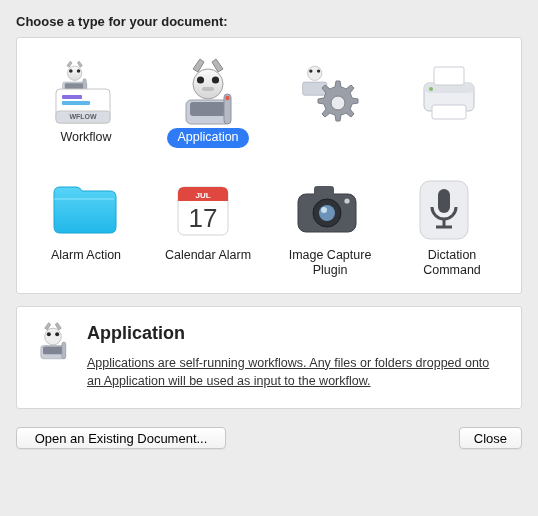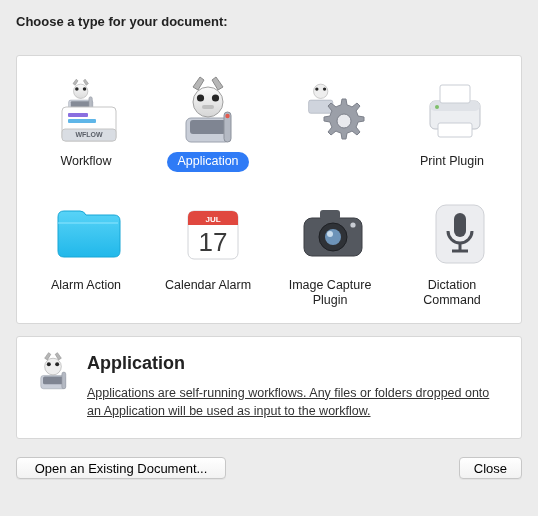--- a/index.html
+++ b/index.html
@@ -7,21 +7,21 @@
     margin: 0;
     padding: 0;
     width: 538px;
     height: 516px;
     background: #ececec;
     font-family: -apple-system, "Helvetica Neue", Arial, sans-serif;
     font-size: 13px;
     color: #222;
   }
   .container { padding: 14px 16px 12px 16px; }
-  .heading { font-weight: 700; font-size: 13px; margin-bottom: 26px; }
+  .heading { font-weight: 700; font-size: 13px; margin-bottom: 8px; }
   .grid-box {
     background: #fff;
     border: 1px solid #d7d7d7;
     border-radius: 3px;
     padding: 18px 10px 12px 10px;
   }
   .grid {
     display: grid;
     grid-template-columns: repeat(4, 1fr);
     row-gap: 26px;
@@ -33,24 +33,23 @@
     flex-direction: column;
     align-items: center;
     width: 110px;
     cursor: default;
   }
   .icon-wrap {
     width: 72px;
     height: 72px;
     display: flex;
     align-items: center;
-    justify-content: flex-end;
+    justify-content: flex-start;
   }
   .label {
-    margin-top: 6px;
     padding: 2px 10px;
     border-radius: 10px;
     font-size: 12.5px;
     text-align: center;
     line-height: 1.25;
   }
   .label.selected {
     background: #2f7bf6;
     color: #fff;
   }
@@ -179,21 +178,20 @@
       <div class="item">
         <div class="icon-wrap">
           <svg width="66" height="66" viewBox="0 0 66 66">
             <rect x="8" y="24" width="50" height="28" rx="5" fill="#eceef1" stroke="#bfc3ca"></rect>
             <rect x="8" y="24" width="50" height="10" rx="5" fill="#dfe2e7"></rect>
             <rect x="18" y="8" width="30" height="18" rx="2" fill="#fff" stroke="#c9cdd4"></rect>
             <rect x="16" y="46" width="34" height="14" rx="2" fill="#fff" stroke="#c9cdd4"></rect>
             <circle cx="15" cy="30" r="2" fill="#7fbf6a"></circle>
           </svg>
         </div>
-        <div class="label">Print Plugin</div>
       </div>
 
       <div class="item">
         <div class="icon-wrap">
           <svg width="68" height="58" viewBox="0 0 68 58">
             <defs>
               <linearGradient id="fg" x1="0" y1="0" x2="0" y2="1">
                 <stop offset="0" stop-color="#58d3f7"></stop>
                   <stop offset="1" stop-color="#21b8ea"></stop>
               </linearGradient>

